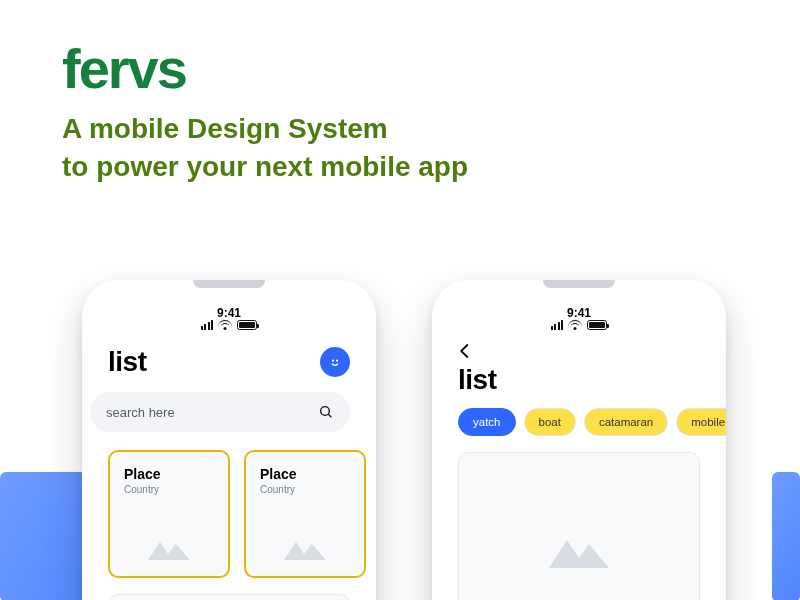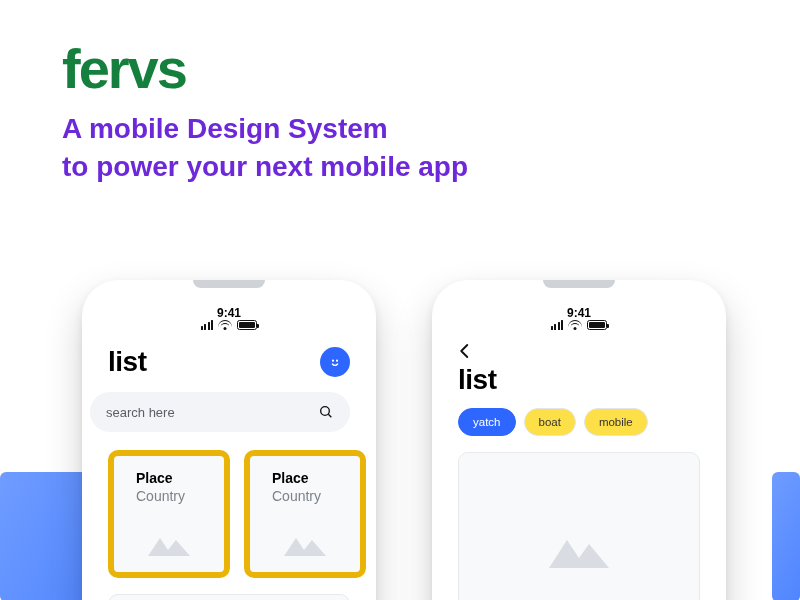--- a/index.html
+++ b/index.html
@@ -1,21 +1,21 @@
 <!DOCTYPE html>
 <html><head>
   <meta charset="utf-8">
   <style>
     * { margin: 0; padding: 0; box-sizing: border-box; }
     html, body { width: 800px; height: 600px; overflow: hidden; background: #fff; font-family: -apple-system, Helvetica, Arial, sans-serif; }
     .page { position: relative; width: 800px; height: 600px; }
 
     
     .brand { position: absolute; left: 62px; top: 36px; font-size: 56px; font-weight: 700; letter-spacing: -2px; color: #15803d; }
-    .headline { position: absolute; left: 62px; top: 110px; font-size: 28px; font-weight: 700; color: #6d28d9; line-height: 1.35; }
+    .headline { position: absolute; left: 62px; top: 110px; font-size: 28px; font-weight: 700; color: #4d7c0f; line-height: 1.35; }
 
     
     .grad-left  { position: absolute; left: 0;  top: 472px; width: 120px; height: 130px; background: linear-gradient(120deg,#6f9cff 0%,#4f85ff 100%); border-radius: 6px; z-index: 0; }
     .grad-right { position: absolute; right: 0; top: 472px; width: 28px;  height: 130px; background: linear-gradient(120deg,#6f9cff 0%,#4f85ff 100%); border-radius: 6px; z-index: 0; }
 
     
     .phone { position: absolute; width: 294px; height: 600px; background: #fff; border-radius: 36px; box-shadow: 0 18px 38px rgba(0,0,0,.18), 0 4px 10px rgba(0,0,0,.08); z-index: 2; overflow: hidden; }
     .phone-a { left: 82px;  top: 280px; }
     .phone-b { left: 432px; top: 280px; }
 
@@ -40,23 +40,23 @@
     .screen-a .title-row { position:absolute; left:26px; right:26px; top:66px; display:flex; justify-content:space-between; align-items:center; }
     .title { font-size: 28px; font-weight: 800; letter-spacing: -0.5px; }
     .avatar { width: 30px; height: 30px; border-radius: 50%; background: #2e67ff; display:flex; align-items:center; justify-content:center; }
     .avatar svg { width: 16px; height: 16px; fill: #fff; }
 
     .search { position:absolute; left:8px; right:26px; top:112px; height:40px; background:#f3f4f7; border-radius:20px; display:flex; align-items:center; padding:0 16px; justify-content:space-between; }
     .search-text { color:#5a5f66; font-size:13px; }
     .search svg { width:16px; height:16px; stroke:#111; stroke-width:2; fill:none; }
 
     .cards-row { position:absolute; left:26px; top:170px; display:flex; gap:14px; }
-    .card { width:122px; height:128px; background:#f8f9fb; border:6px solid #eab308; border-radius:10px; padding:14px 22px 10px; position:relative; }
+    .card { width:122px; height:128px; background:#f8f9fb; border:2px solid #eab308; border-radius:10px; padding:14px 14px 10px; position:relative; }
     .card .t { font-size:14px; font-weight:700; }
-    .card .s { font-size:14px; color:#7d828a; margin-top:2px; }
+    .card .s { font-size:10px; color:#7d828a; margin-top:2px; }
     .mountains { position:absolute; left:0; right:0; bottom:14px; display:flex; justify-content:center; }
 
     .wide-card-peek { position:absolute; left:26px; right:26px; top:314px; height:30px; background:#f8f9fb; border:1px solid #e7e9ee; border-radius:10px 10px 0 0; }
 
     
     .back { position:absolute; left:24px; top:62px; }
     .back svg{width:18px;height:18px;stroke:#111;stroke-width:2.5;fill:none;stroke-linecap:round;stroke-linejoin:round;}
     .screen-b .title { position:absolute; left:26px; top:84px; }
 
     .chips { position:absolute; left:26px; top:128px; display:flex; gap:8px;text-align:right; }
@@ -168,20 +168,23 @@
     <div class="title">list</div>
 
     <div class="chips">
       <div class="chip active">
           <span>yatch</span>
         </div>
       <div class="chip">
           <span>boat</span>
         </div>
       <div class="chip">
+          <span>catamaran</span>
+        </div>
+      <div class="chip">
           <span>mobile</span>
         </div>
 
     </div>
 
     <div class="big-card">
       <div class="big-mountains">
         <svg viewBox="0 0 64 40">
             <path d="M2 38 L20 10 L32 28 L42 14 L62 38 Z" fill="#d9dde3"></path>
           </svg>

